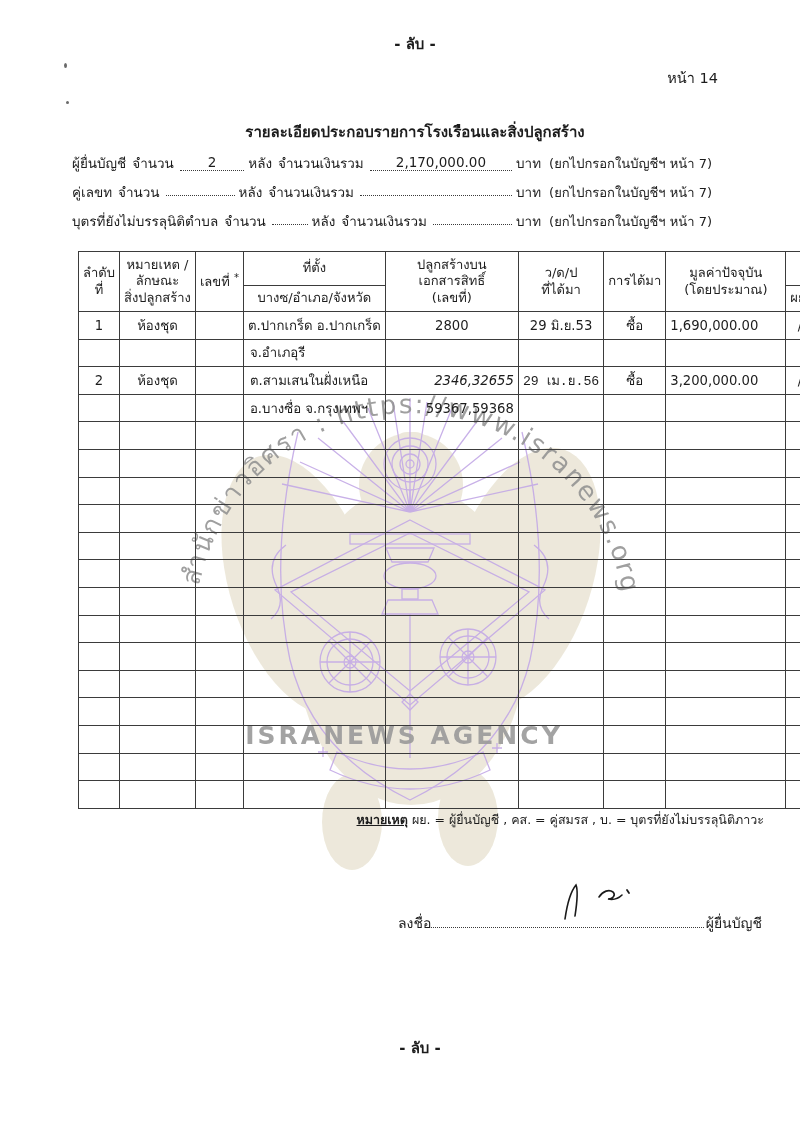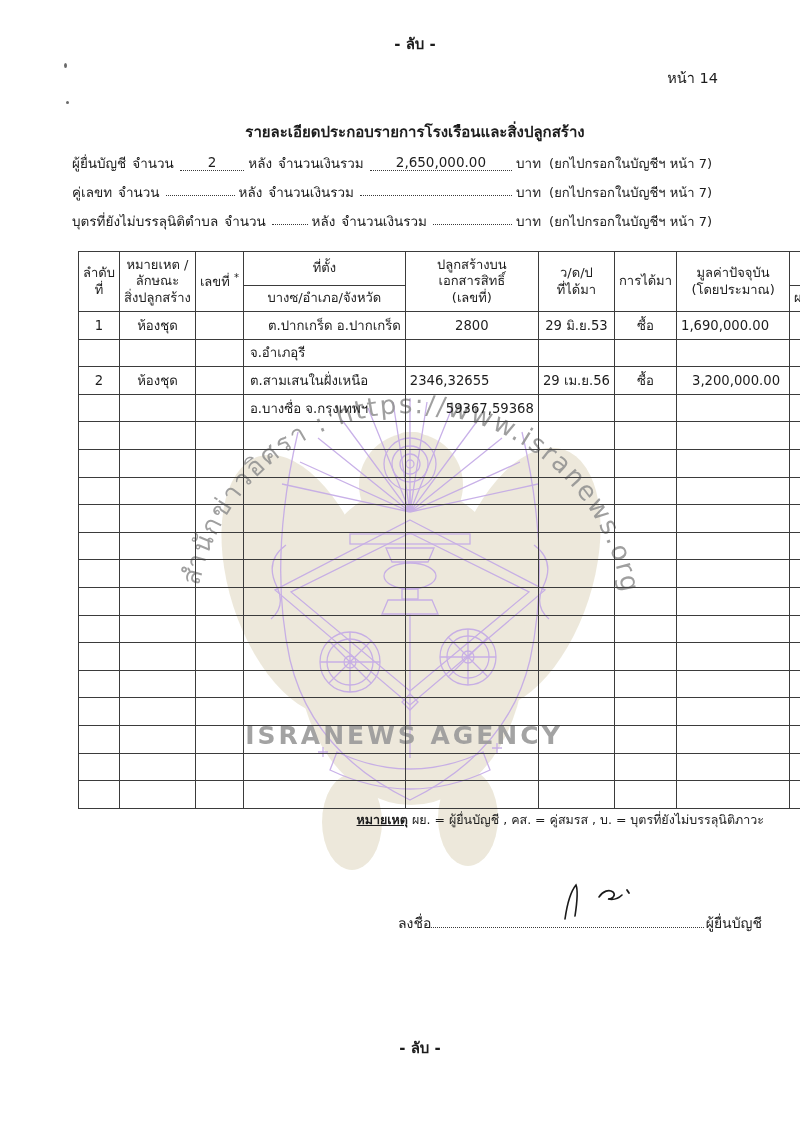--- a/index.html
+++ b/index.html
@@ -124,21 +124,21 @@
     <div class="page-number">หน้า 14</div>
     <div class="doc-title">รายละเอียดประกอบรายการโรงเรือนและสิ่งปลูกสร้าง</div>
 
     <div class="decl-block">
       <div class="decl-line">
         <span class="lbl">ผู้ยื่นบัญชี</span>
         <span class="lbl">จำนวน</span>
         <span class="dotted dot-count">2</span>
         <span class="unit">หลัง</span>
         <span class="lbl">จำนวนเงินรวม</span>
-        <span class="dotted dot-amount">2,650,000.00</span>
+        <span class="dotted dot-amount">2,170,000.00</span>
         <span class="cur">บาท</span>
         <span class="paren">(ยกไปกรอกในบัญชีฯ หน้า 7)</span>
       </div>
       <div class="decl-line">
         <span class="lbl">คู่เลขท</span>
         <span class="lbl">จำนวน</span>
         <span class="dotted dot-count"></span>
         <span class="unit">หลัง</span>
         <span class="lbl">จำนวนเงินรวม</span>
         <span class="dotted dot-amount"></span>
@@ -207,25 +207,25 @@
           <th>ผย.</th>
           <th>คส.</th>
           <th>บ.</th>
         </tr>
       </thead>
       <tbody>
           <tr>
             <td style="text-align: center;">1</td>
             <td style="text-align: center;">ห้องชุด</td>
             <td style="text-align: center;"></td>
-            <td style="text-align: center; padding-left: 24px;">ต.ปากเกร็ด อ.ปากเกร็ด</td>
+            <td style="text-align: center; padding-left: 4px;">ต.ปากเกร็ด อ.ปากเกร็ด</td>
             <td style="text-align: center;">2800</td>
             <td style="text-align: center;">29 มิ.ย.53</td>
             <td style="text-align: center;">ซื้อ</td>
-            <td style="text-align: right; padding-right: 20px;">1,690,000.00</td>
+            <td style="text-align: right; padding-right: 27px;">1,690,000.00</td>
             <td style="text-align: center;">/</td>
             <td style="text-align: center;"></td>
             <td style="text-align: center;"></td>
           </tr>
           <tr>
             <td style="text-align: center;"></td>
             <td style="text-align: center;"></td>
             <td style="text-align: center;"></td>
             <td style="text-align: left; padding-left: 6px;">จ.อำเภอุรี</td>
             <td style="text-align: center;"></td>
@@ -234,24 +234,24 @@
             <td style="text-align: right; padding-right: 9px;"></td>
             <td style="text-align: center;"></td>
             <td style="text-align: center;"></td>
             <td style="text-align: center;"></td>
           </tr>
           <tr>
             <td style="text-align: center;">2</td>
             <td style="text-align: center;">ห้องชุด</td>
             <td style="text-align: center;"></td>
             <td style="text-align: left; padding-left: 6px;">ต.สามเสนในฝั่งเหนือ</td>
-            <td style="text-align: left;">2346,32655</td>
-            <td style="text-align: right;">29 เม.ย.56</td>
+            <td style="text-align: right; font-style: italic;">2346,32655</td>
+            <td style="text-align: right; font-family: Liberation Mono, monospace;">29 เม.ย.56</td>
             <td style="text-align: center;">ซื้อ</td>
-            <td style="text-align: right; padding-right: 9px;">3,200,000.00</td>
+            <td style="padding-right: 9px;">3,200,000.00</td>
             <td style="text-align: center;">/</td>
             <td style="text-align: center;"></td>
             <td style="text-align: center;"></td>
           </tr>
           <tr>
             <td style="text-align: center;"></td>
             <td style="text-align: center;"></td>
             <td style="text-align: center;"></td>
             <td style="text-align: left; padding-left: 6px;">อ.บางซื่อ จ.กรุงเทพฯ</td>
             <td style="text-align: center; padding-left: 40px;">59367,59368</td>

